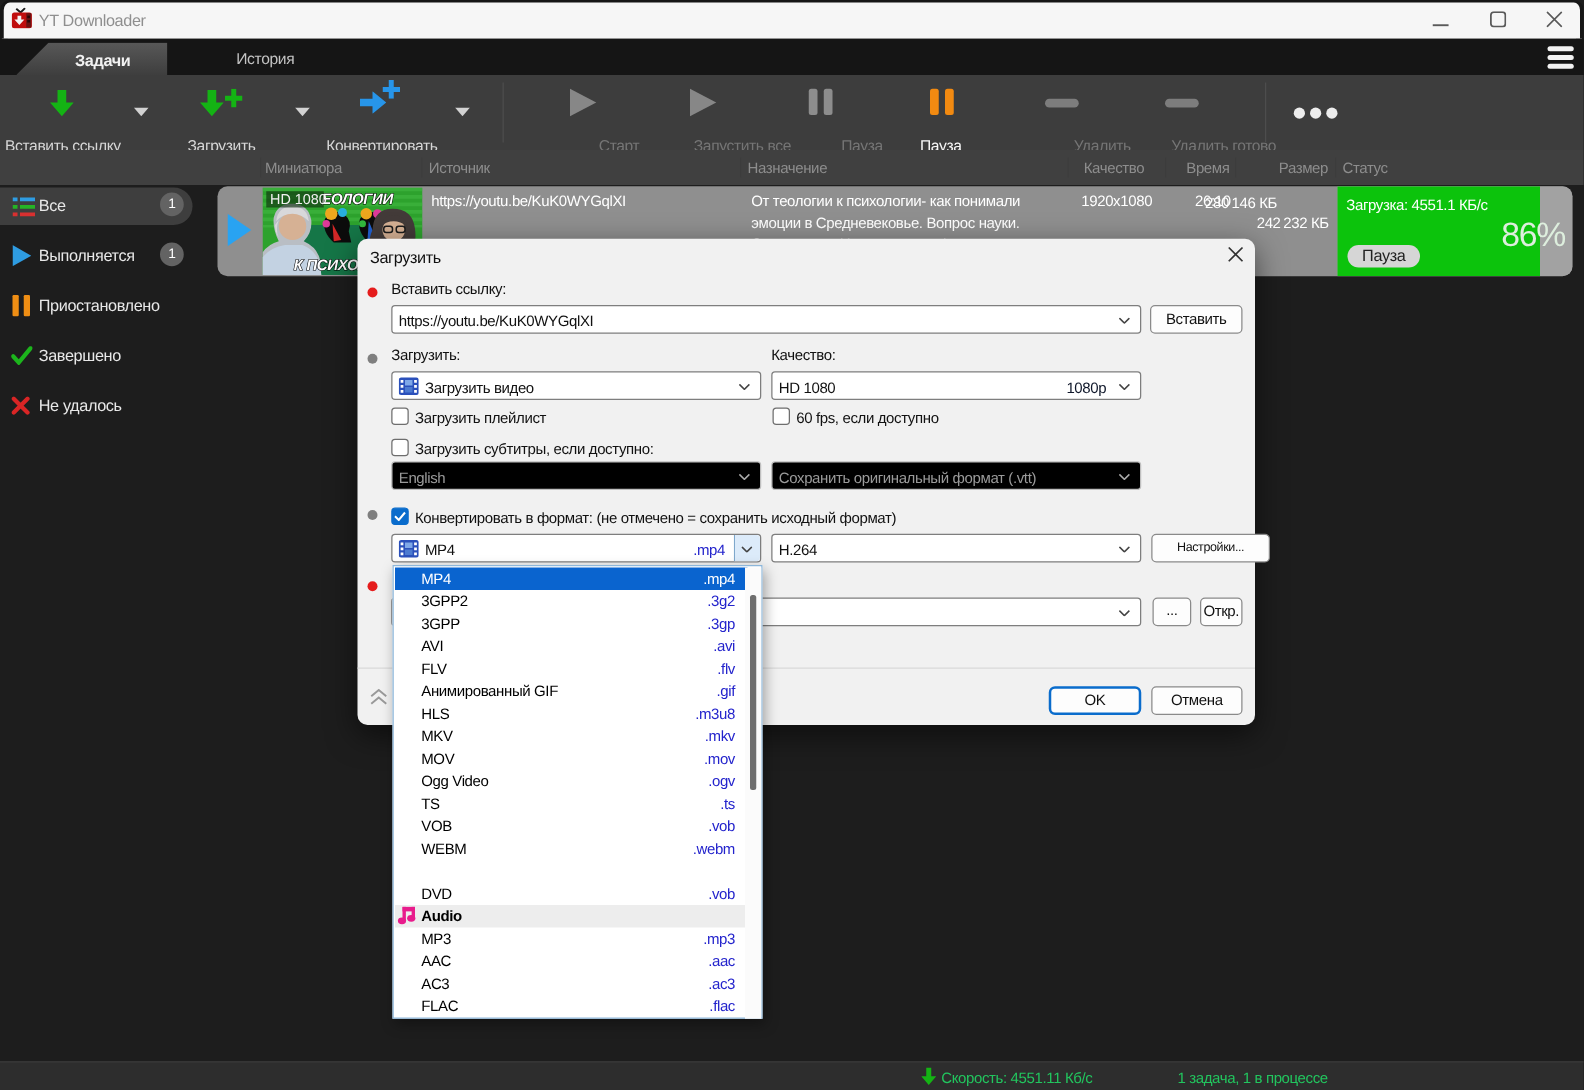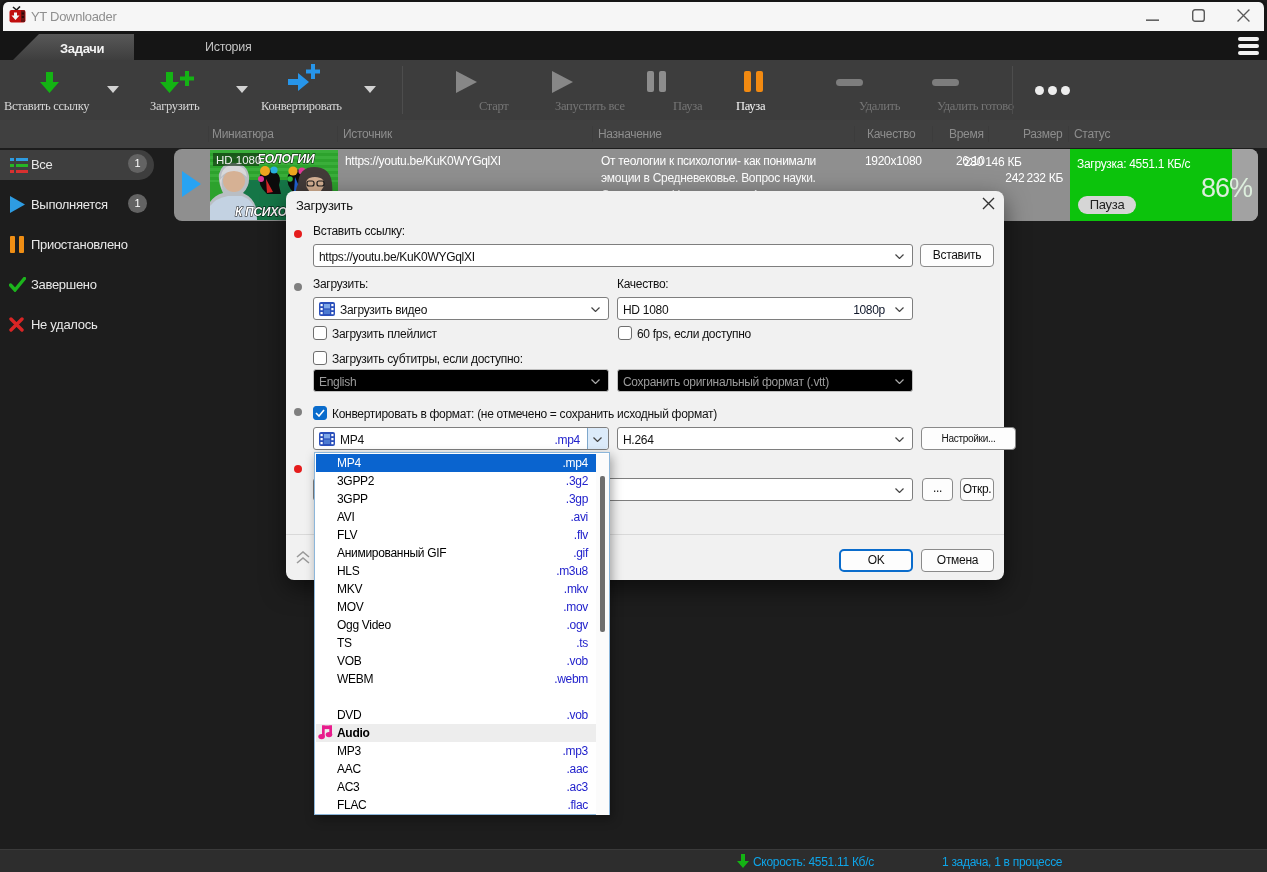--- a/index.html
+++ b/index.html
@@ -13,25 +13,25 @@
   border-radius:8px 8px 0 0; }
 #title-text { left:31px; top:9px; font-size:13px; color:#8f8f8f; }
 .capbtn { top:9px; width:13px; height:13px; }
 
 
 #tabstrip { left:0; top:31px; width:1267px; height:29px; background:#151515; }
 #tab-active { position:absolute; left:13px; top:3px; width:121px; height:26px;
   background:linear-gradient(#585858,#3e3e3e);
   clip-path:polygon(26px 0, 100% 0, 100% 100%, 0 100%); }
 #tab-active span { position:absolute; left:47px; top:7px; font-size:13px; font-weight:bold; color:#f2f2f2; }
-#tab-hist { position:absolute; left:189px; top:9px; font-size:12.5px; color:#c4c4c4;margin-left:16px; }
+#tab-hist { position:absolute; left:189px; top:9px; font-size:12.5px; color:#c4c4c4; }
 
 
 #toolbar { left:0; top:60px; width:1267px; height:60px; background:#3d3d3d; }
-.tbtxt { position:absolute; top:39px; font-size:12.5px; color:#d6d6d6; white-space:nowrap;font-family:Liberation Serif, serif; }
+.tbtxt { position:absolute; top:50px; font-size:12.5px; color:#d6d6d6; white-space:nowrap; }
 .tbtxt.dis { color:#757575;margin-left:32px; }
 .tsep { position:absolute; top:6px; width:1px; height:48px; background:#4d4d4d; }
 
 
 #thead { left:0; top:120px; width:1267px; height:28px; background:#404040; }
 .hsep { position:absolute; top:6px; width:1px; height:16px; background:#3c3c3c; }
 .htxt { position:absolute; top:7px; font-size:12px; color:#8d8d8d; white-space:nowrap; }
 
 
 .nav-it { position:absolute; left:0; height:30px; }
@@ -39,21 +39,21 @@
 .badge { position:absolute; left:128px; top:4px; width:19px; height:19px; border-radius:50%;
   background:#636363; color:#fff; font-size:11px; text-align:center; line-height:19px; }
 #nav-sel { left:0; top:150px; width:154px; height:30px; background:#3e3e3e; border-radius:0 15px 15px 0; }
 
 
 #row { left:174px; top:149px; width:1084px; height:72px; background:#8f8f8f; border-radius:8px; overflow:hidden; }
 .rowtxt { position:absolute; font-size:12px; color:#fff; white-space:nowrap; }
 
 
 #statusbar { left:0; top:849px; width:1267px; height:23px; background:#2d2d2d; border-top:1px solid #3a3a3a; }
-.sbtxt { position:absolute; top:5px; font-size:12px; color:#0ea5e9; white-space:nowrap; }
+.sbtxt { position:absolute; top:5px; font-size:12px; color:#22c55e; white-space:nowrap; }
 
 
 #dialog { left:286px; top:191px; width:718px; height:389px; background:#f1f1f1;
   border-radius:8px; box-shadow:0 8px 24px rgba(0,0,0,0.55); z-index:10; }
 #dialog .lbl { position:absolute; font-size:12px; color:#111; white-space:nowrap; }
 .bullet { position:absolute; width:8px; height:8px; border-radius:50%; }
 .combo { position:absolute; height:23px; background:#fff; border:1px solid #7e7e7e; border-radius:3px; }
 .combo.dis { background:#000000; border-color:#bfbfbf; }
 .cval { position:absolute; left:5px; top:5px; font-size:12px; color:#111; white-space:nowrap; }
 .chev { position:absolute; top:9px; width:9px; height:5px; }

